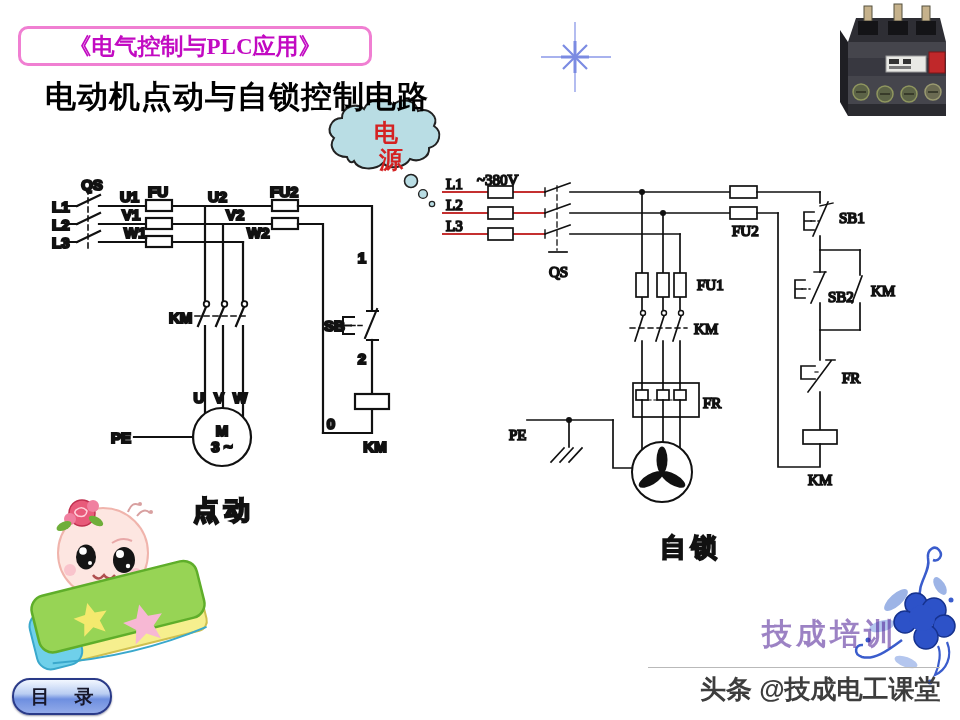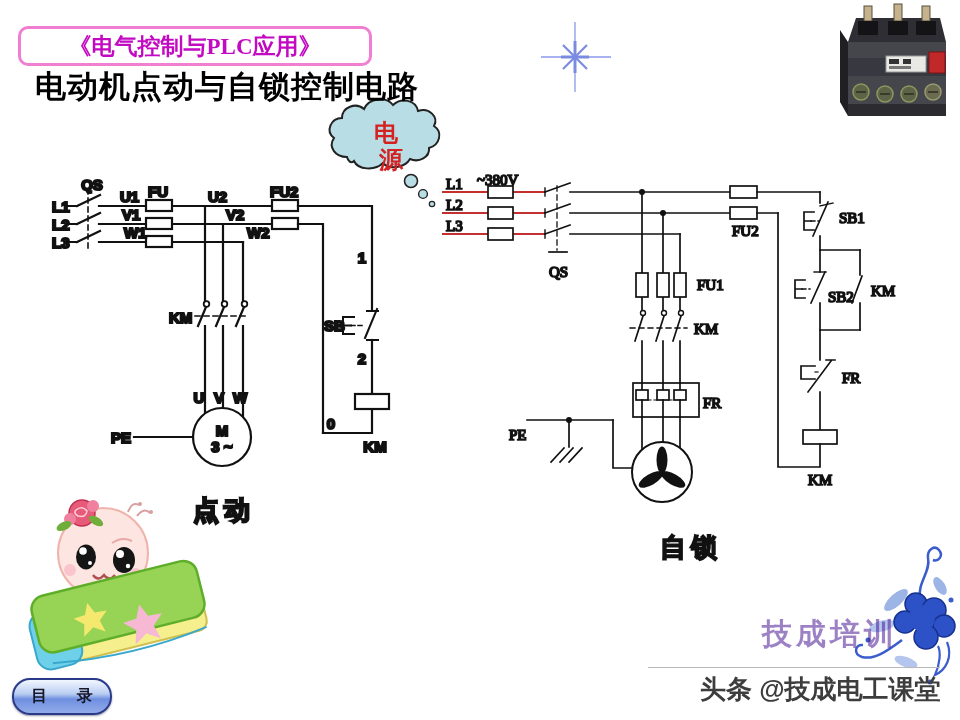--- a/index.html
+++ b/index.html
@@ -2,28 +2,28 @@
 <html><head>
 <meta charset="utf-8">
 <style>
   html,body{margin:0;padding:0;background:#888;}
   .slide{position:relative;width:960px;height:720px;background:#ffffff;overflow:hidden;
          font-family:"Liberation Sans",sans-serif;}
   .overlay{position:absolute;left:0;top:0;z-index:1;}
   .badge{position:absolute;left:18px;top:26px;width:348px;height:34px;z-index:2;
          border:3px solid #f07fd2;border-radius:10px;display:flex;align-items:center;justify-content:center;text-align:right;}
   .badge span{color:#c20ac2;font-family:"Liberation Serif",serif;font-weight:bold;font-size:23px;}
-  .title{position:absolute;left:35px;top:66px;z-index:2;margin:0;color:#000;
+  .title{position:absolute;left:35px;top:66px;z-index:2;margin:10px;color:#000;
          font-family:"Liberation Serif",serif;font-weight:bold;font-size:31px;letter-spacing:1px;}
   .menu-btn{position:absolute;left:12px;top:678px;width:96px;height:33px;z-index:3;
          border:2px solid #2a3a88;border-radius:18px;cursor:pointer;
          background:linear-gradient(180deg,#f2f7ff 0%,#b9cdf2 42%,#6e8fe0 58%,#93abe9 100%);
          display:flex;align-items:center;justify-content:center;
-         color:#17172a;font-weight:bold;font-size:16px;letter-spacing:10px;text-indent:10px;
-         font-family:Liberation Mono, monospace;box-shadow:0 1px 2px rgba(0,0,40,.4);text-align:center;}
+         color:#17172a;font-weight:bold;font-size:19px;letter-spacing:10px;text-indent:10px;
+         font-family:Liberation Serif, serif;box-shadow:0 1px 2px rgba(0,0,40,.4);text-align:center;}
   .credit{position:absolute;left:700px;top:672px;z-index:3;color:#3d3d3d;font-weight:bold;
          font-size:26px;white-space:nowrap;font-family:"Liberation Sans",sans-serif;}
   .ghost{position:absolute;left:762px;top:614px;z-index:2;color:#4c1d95;opacity:.55;font-weight:bold;
          font-size:30px;letter-spacing:4px;font-family:"Liberation Sans",sans-serif;}
   .grayline{position:absolute;left:648px;top:667px;width:292px;height:0;border-top:1px solid #b9b9b9;z-index:2;}
   svg text{font-family:"Liberation Sans",sans-serif;}
   text.sans{font-weight:bold;font-size:15px;fill:#111;}
   text.serif{font-family:"Liberation Serif",serif;font-size:15px;fill:#111;}
   text.cap{font-family:"Liberation Serif",serif;font-weight:bold;font-size:26px;fill:#000;letter-spacing:5px;}
 </style>

